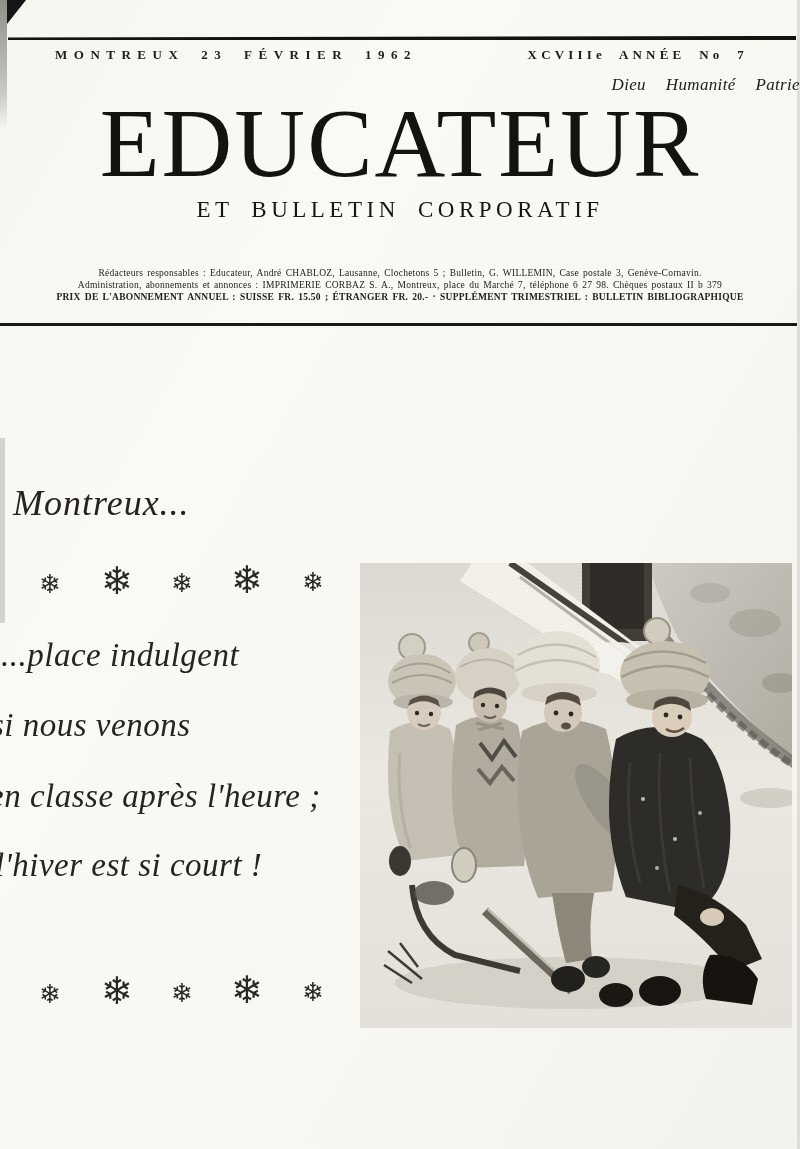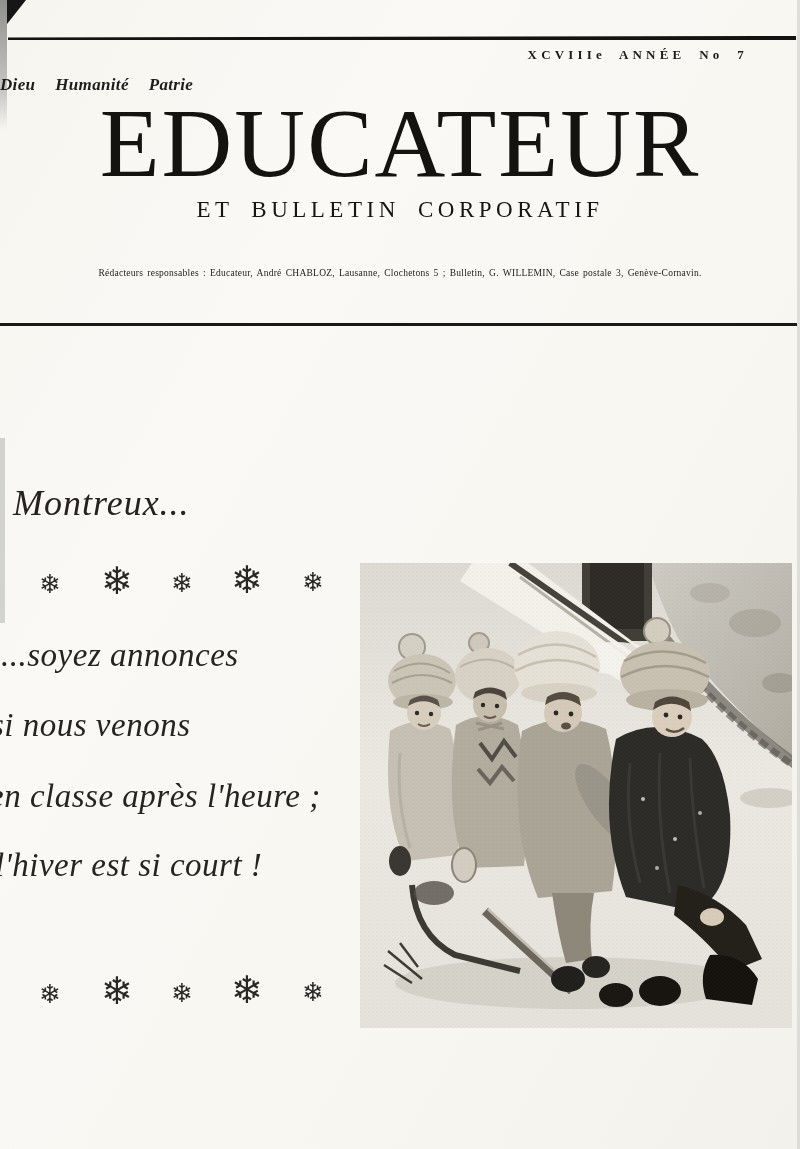--- a/index.html
+++ b/index.html
@@ -20,22 +20,22 @@
   .edge-strip-r{right:0;top:0;width:3px;height:100%;background:#d4d3cf;opacity:.7;}
 
   
   .rule-top{left:8px;top:36px;width:788px;height:4px;background:#141311;
     clip-path:polygon(0 40%,100% 0,100% 100%,0 100%);}
   .rule-bottom{left:0;top:323px;width:797px;height:3px;background:#1a1917;}
   .dateline{top:47px;left:55px;font-size:13px;font-weight:bold;
     letter-spacing:.5em;word-spacing:.55em;white-space:nowrap;}
   .issue{top:47px;right:52px;font-size:13px;font-weight:bold;
     letter-spacing:.32em;word-spacing:.5em;white-space:nowrap;}
-  .motto{top:75px;left:0;width:100%;text-align:left;font-size:17px;
-    font-style:italic;font-weight:bold;word-spacing:.9em;letter-spacing:.02em;}
+  .motto{top:75px;left:0;width:100%;text-align:right;font-size:17px;
+    font-style:italic;font-weight:normal;word-spacing:.9em;letter-spacing:.02em;}
   .masthead{top:94px;left:0;width:100%;text-align:center;font-size:98px;
     line-height:1;font-weight:normal;letter-spacing:2px;white-space:nowrap;color:#151310;}
   .subtitle{top:197px;left:0;width:100%;text-align:center;font-size:23px;
     letter-spacing:4.5px;word-spacing:8px;font-weight:normal;color:#181613;}
   .organ{top:244px;left:0;width:100%;text-align:center;font-size:15.5px;
     font-weight:bold;letter-spacing:.6px;word-spacing:5px;white-space:nowrap;}
   .fineprint{left:0;width:100%;text-align:center;font-size:9.5px;
     letter-spacing:.25px;word-spacing:1.5px;white-space:nowrap;color:#23211e;}
   .fp1{top:268px;} .fp2{top:280px;} .fp3{top:292px;font-weight:bold;}
 
@@ -63,39 +63,42 @@
 <body>
 
 <div class="page">
 
   <div class="abs edge-wedge"></div>
   <div class="abs edge-strip-tl"></div>
   <div class="abs edge-strip-ml"></div>
   <div class="abs edge-strip-r"></div>
 
   <div class="abs rule-top"></div>
+  <div class="abs dateline">MONTREUX 23 FÉVRIER 1962</div>
   <div class="abs issue">XCVIIIe ANNÉE No 7</div>
   <div class="abs motto">Dieu Humanité Patrie</div>
   <div class="abs masthead">EDUCATEUR</div>
   <div class="abs subtitle">ET BULLETIN CORPORATIF</div>
   <div class="abs fineprint fp1">Rédacteurs responsables :  Educateur, André CHABLOZ, Lausanne, Clochetons 5 ;  Bulletin, G. WILLEMIN, Case postale 3, Genève-Cornavin.</div>
+  <div class="abs fineprint fp2">Administration, abonnements et annonces :  IMPRIMERIE CORBAZ S. A.,  Montreux, place du Marché 7, téléphone 6 27 98.  Chèques postaux II b 379</div>
+  <div class="abs fineprint fp3">PRIX DE L'ABONNEMENT ANNUEL :  SUISSE FR. 15.50 ;  ÉTRANGER FR. 20.-   ·   SUPPLÉMENT TRIMESTRIEL :  BULLETIN BIBLIOGRAPHIQUE</div>
   <div class="abs rule-bottom"></div>
 
   <div class="abs salutation">Montreux...</div>
 
   <div class="abs snowrow row1">
     <span class="flake sf-e f0">❄</span>
     <span class="flake sf-s f1">❄</span>
     <span class="flake sf-l f2">❄</span>
     <span class="flake sf-s f3">❄</span>
     <span class="flake sf-l f4">❄</span>
     <span class="flake sf-s f5">❄</span>
   </div>
 
-  <div class="abs verse v1">...soyez annonces</div>
+  <div class="abs verse v1">...place indulgent</div>
   <div class="abs verse v2">si nous venons</div>
   <div class="abs verse v3">en classe après l'heure ;</div>
   <div class="abs verse v4">l'hiver est si court !</div>
 
   <div class="abs snowrow row2">
     <span class="flake sf-e f0">❄</span>
     <span class="flake sf-s f1">❄</span>
     <span class="flake sf-l f2">❄</span>
     <span class="flake sf-s f3">❄</span>
     <span class="flake sf-l f4">❄</span>

